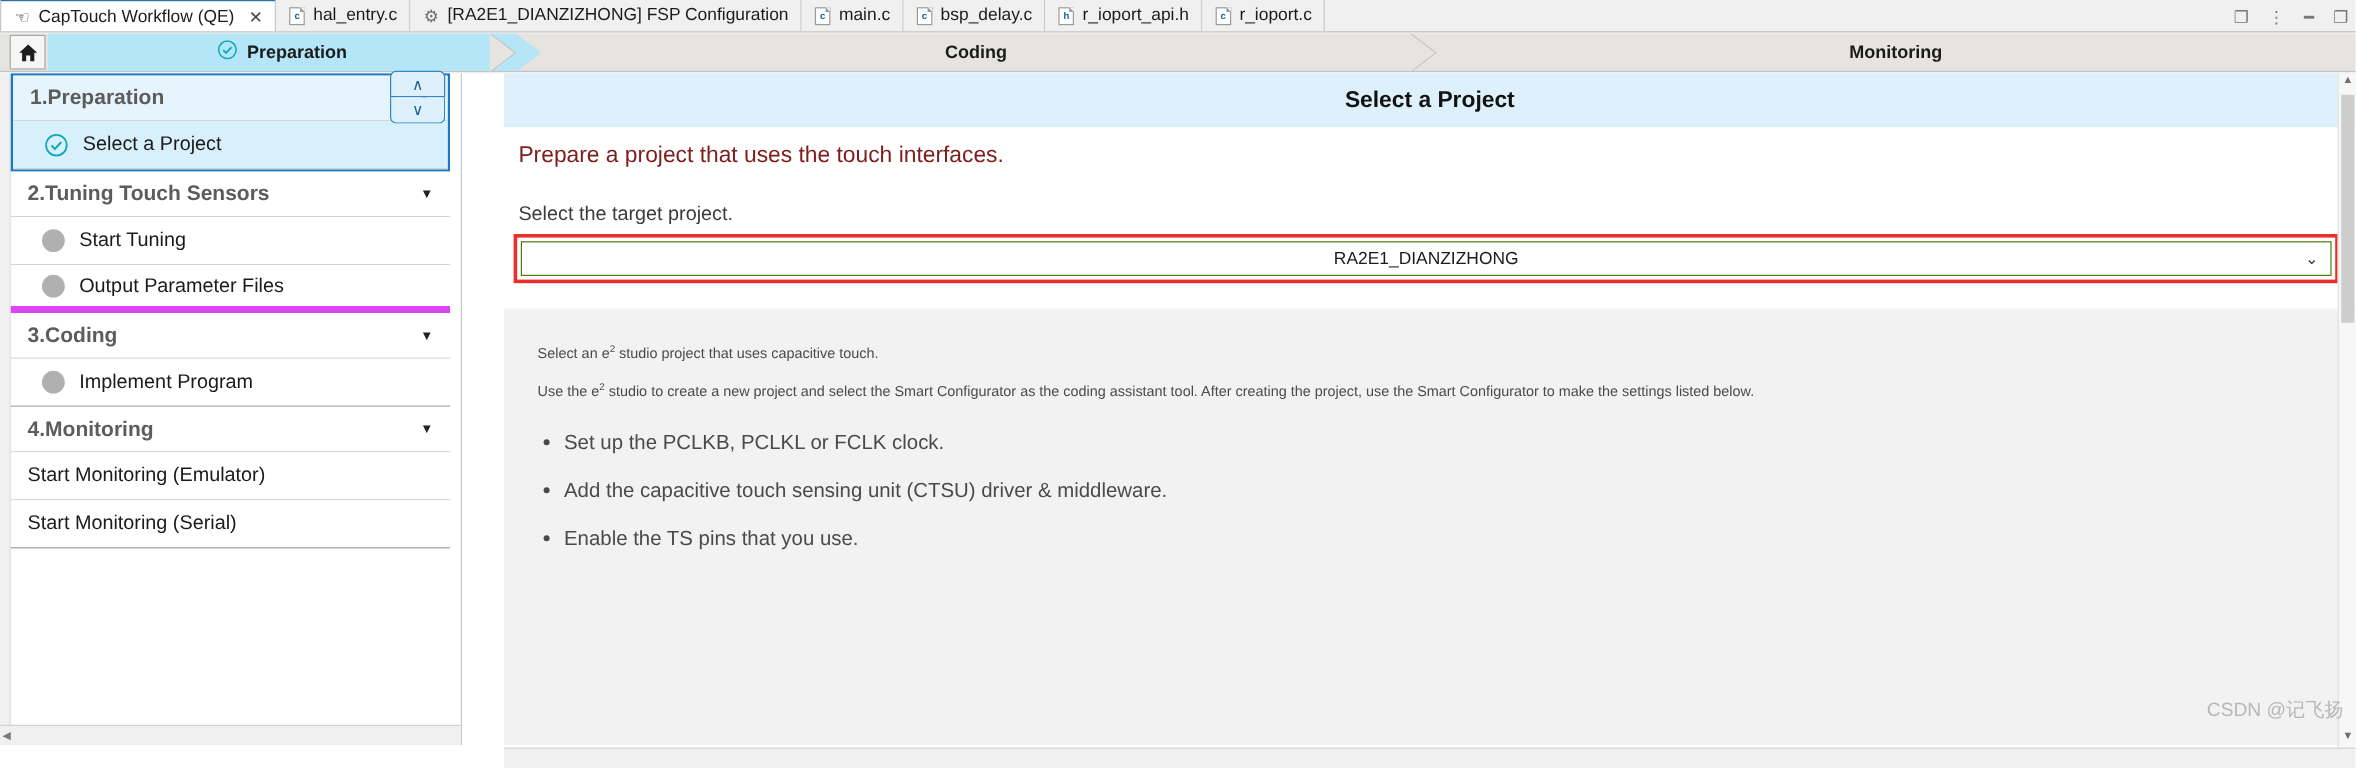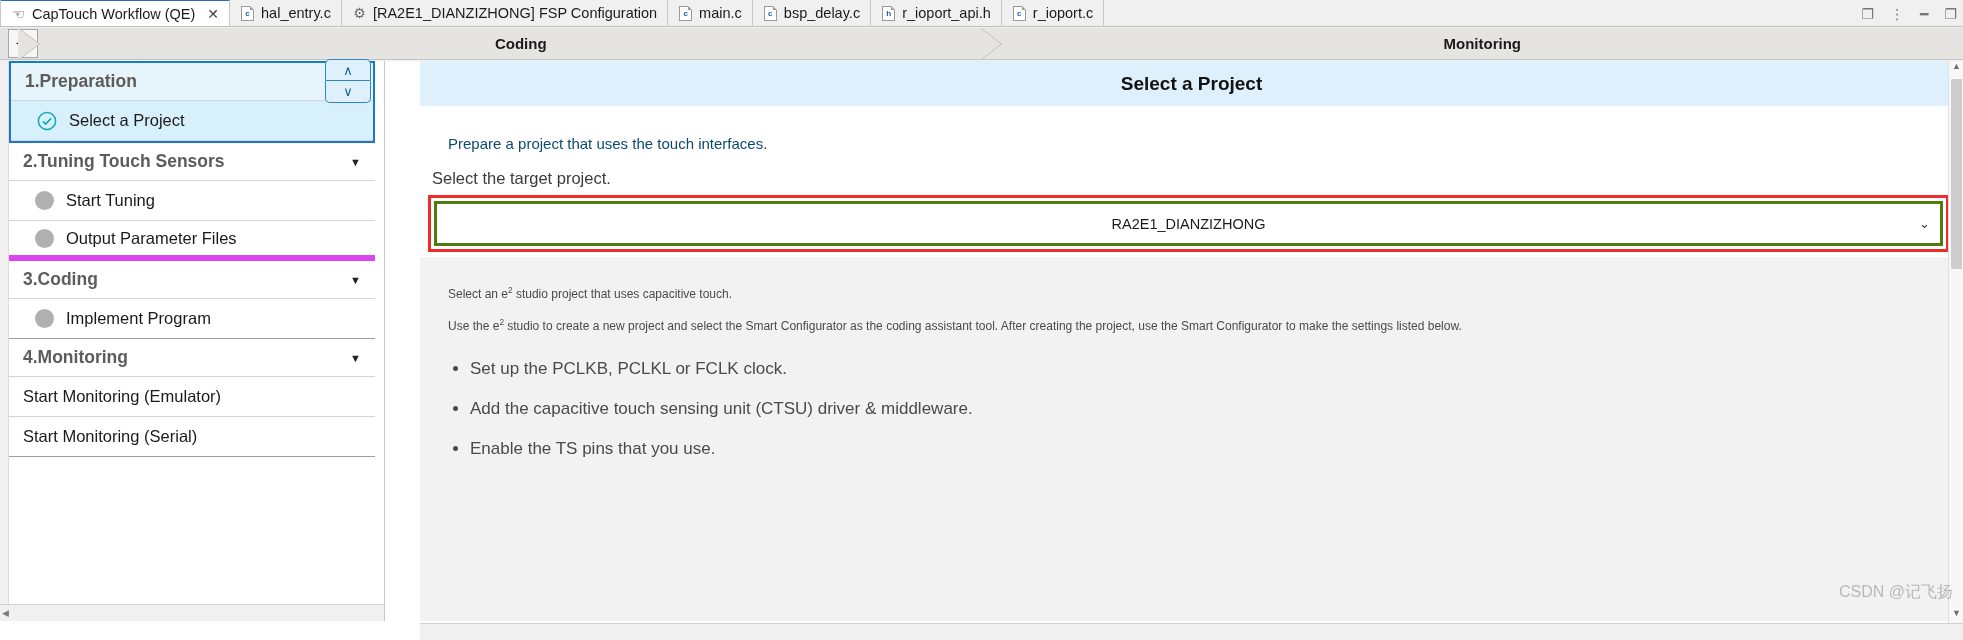--- a/index.html
+++ b/index.html
@@ -174,31 +174,31 @@
     color:#1c5f94; font-size:13px; cursor:pointer;
   }
   .navbtn.up { border-radius:5px 5px 0 0; }
   .navbtn.dn { border-radius:0 0 5px 5px; border-top:none; }
 
   .scroller {
     position:absolute; left:0; top:46px; right:0; bottom:0; overflow:hidden;
     background:#ffffff;
   }
   .para {
-    font-size:15px; color:#0c4a6e; margin:16px;
+    font-size:19px; color:#7f1d1d; margin:0;
   }
   .sec1 { position:absolute; left:12px; top:12px; right:16px; }
   .lbl-select { position:absolute; left:12px; top:62px; font-size:16.5px; color:#3b3b3b; }
 
   .combo-wrap {
     position:absolute; left:8px; top:88px; right:14px;
     border:3px solid #ec2f2a; padding:3px; background:#ffffff;
   }
   .combo {
-    height:45px; border:3px solid #4d7c0f; background:#ffffff;
+    height:29px; border:1px solid #4d7c0f; background:#ffffff;
     display:flex; align-items:center; justify-content:center;
     position:relative; font-size:14.5px; color:#1b1b1b;
     cursor:pointer;
   }
   .combo .chev {
     position:absolute; right:10px; font-size:13px; color:#333;
   }
 
   .desc {
     position:absolute; left:0; top:150px; right:0; bottom:0;
@@ -294,20 +294,29 @@
 
   <div class="wf">
     <div class="home-btn">
       <span>
         <svg width="17" height="16" viewBox="0 0 17 16" aria-hidden="true">
           <path d="M8.5 1 L16 8 L13.6 8 L13.6 15 L10.2 15 L10.2 10.2 L6.8 10.2 L6.8 15 L3.4 15 L3.4 8 L1 8 Z" fill="#1d1d1d"></path>
         </svg>
       </span>
     </div>
     <div class="wf-steps">
+      <div class="wf-step active" style="flex:0 0 390px;">
+        <span class="wf-check">
+          <svg width="17" height="17" viewBox="0 0 17 17">
+              <circle cx="8.5" cy="8.5" r="7.3" fill="none" stroke="#12aab6" stroke-width="1.3"></circle>
+              <path d="M5 8.7 L7.4 11.1 L12 6.2" fill="none" stroke="#12aab6" stroke-width="1.5"></path>
+            </svg>
+        </span>
+        <span class="wf-label">Preparation</span>
+      </div>
       <div class="wf-step">
         <span class="wf-label">Coding</span>
         <span class="wf-sep" style="left:-21px;"></span>
       </div>
       <div class="wf-step">
         <span class="wf-label">Monitoring</span>
         <span class="wf-sep" style="left:-21px;"></span>
       </div>
     </div>
   </div>

